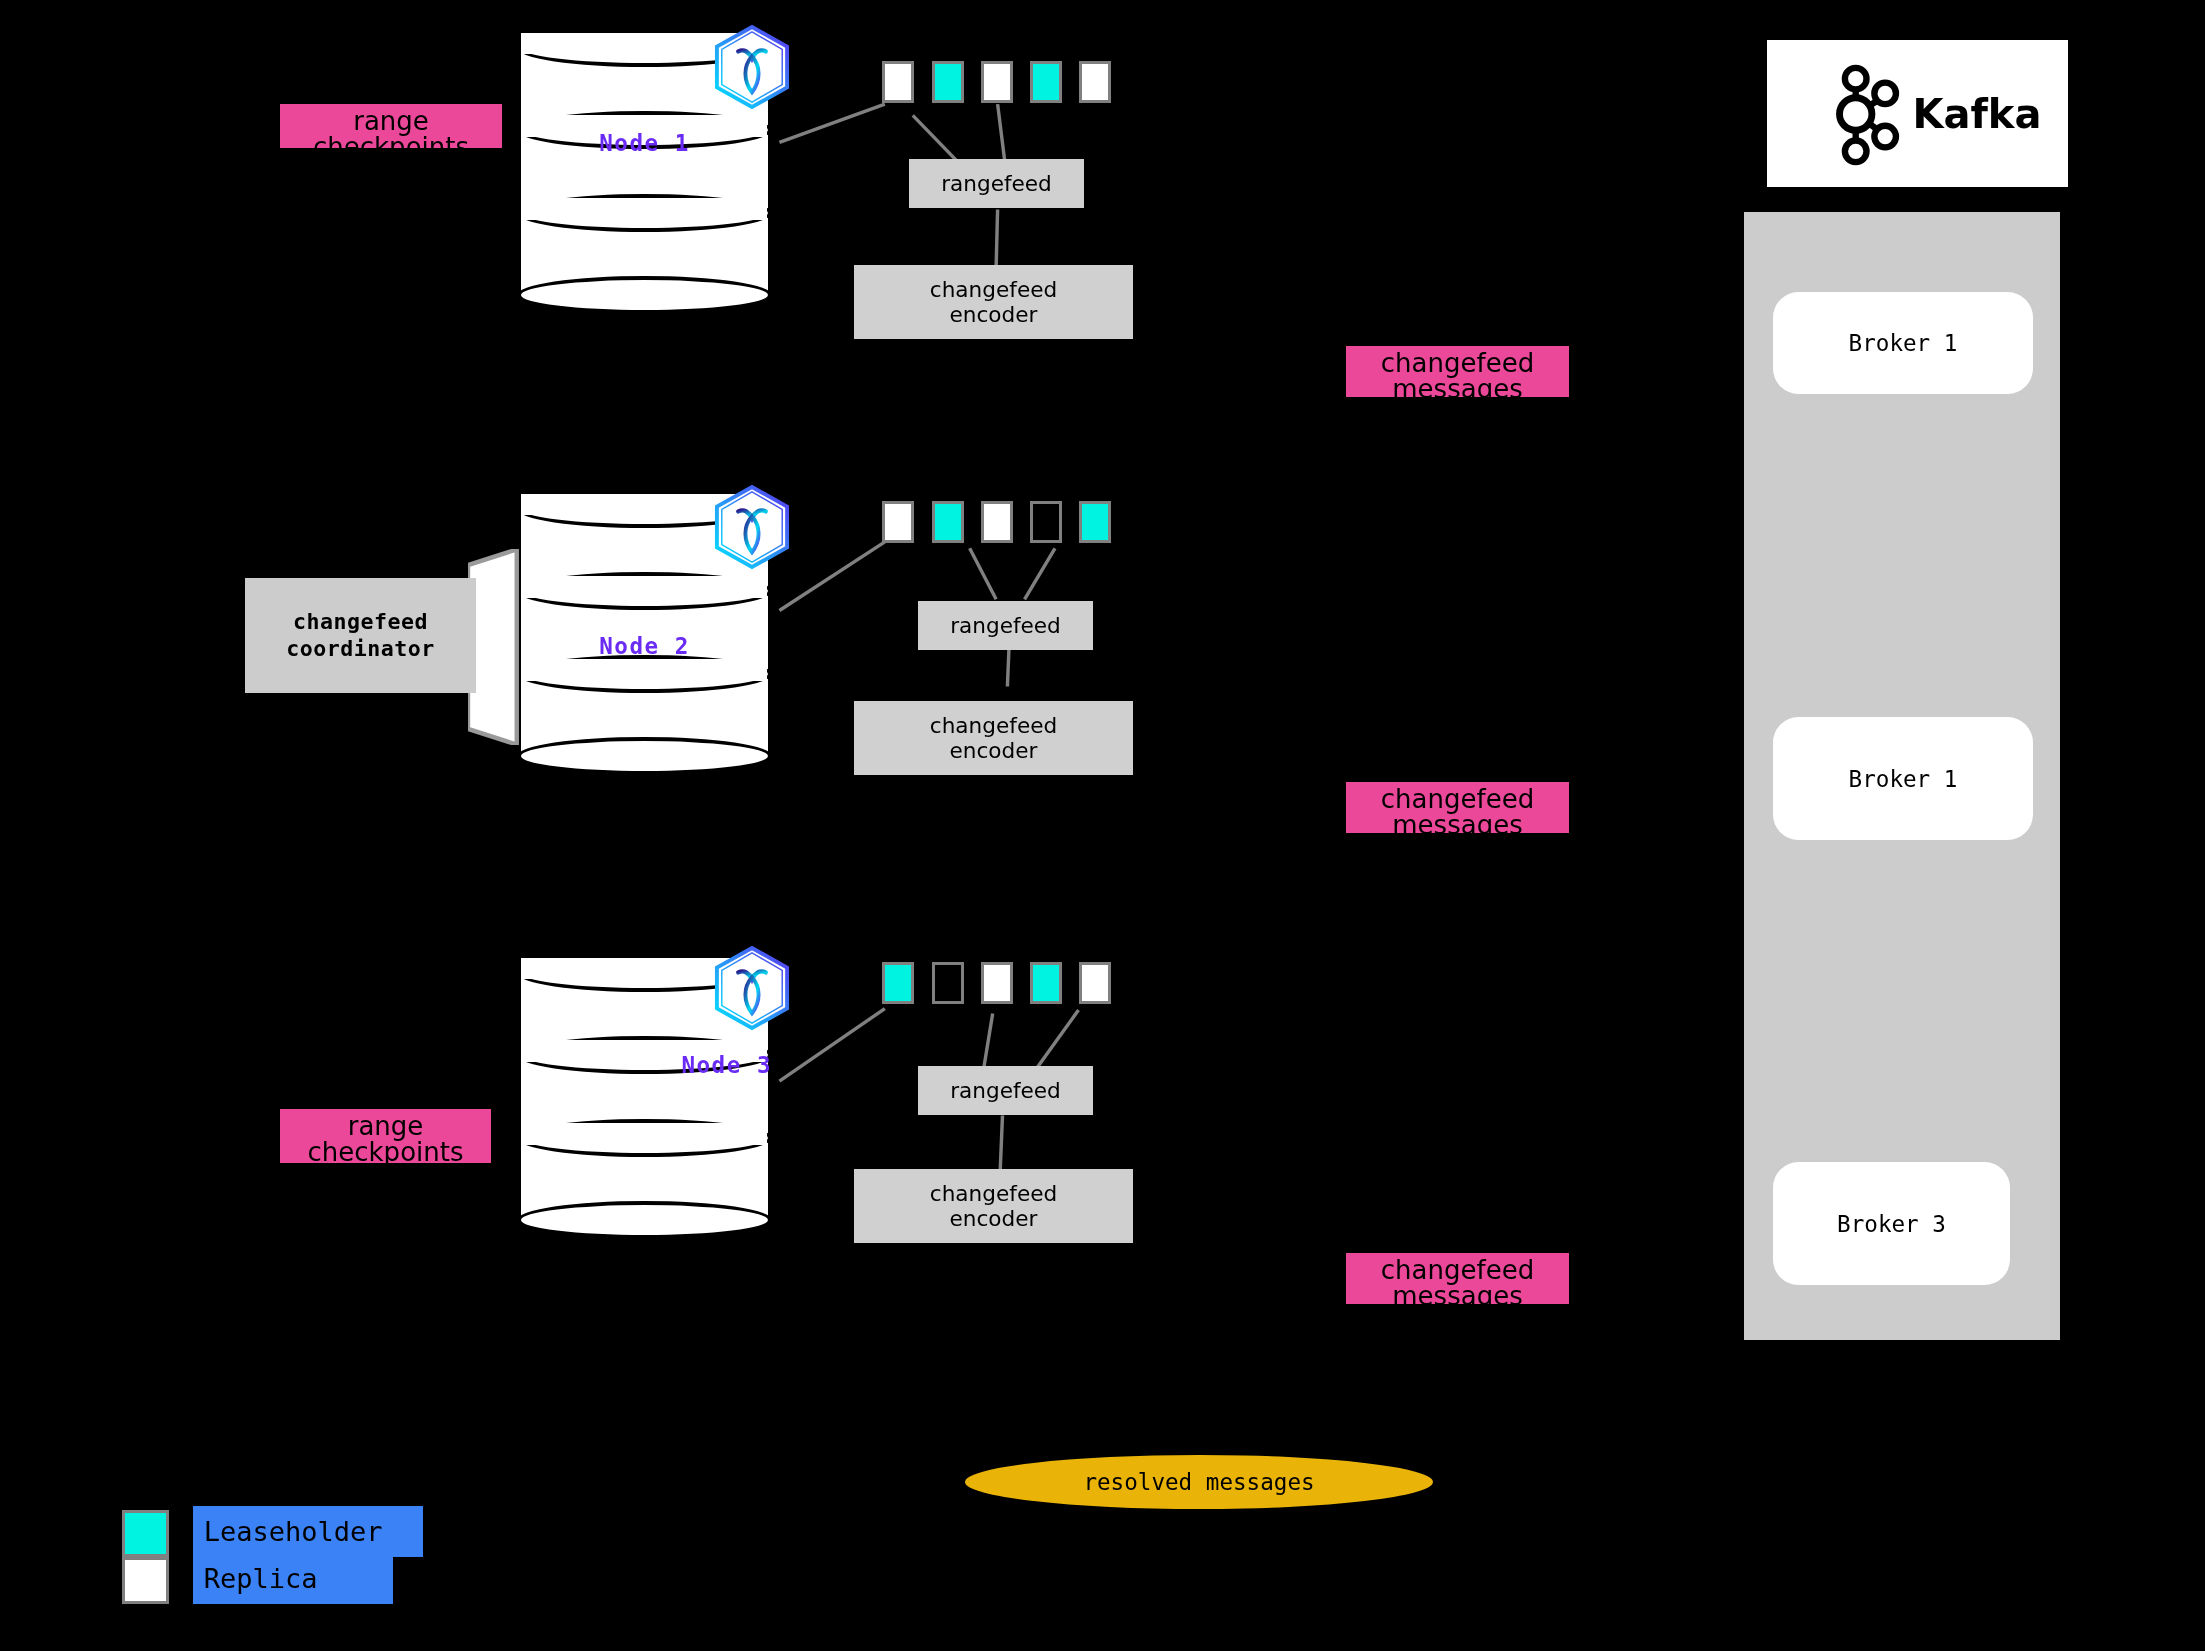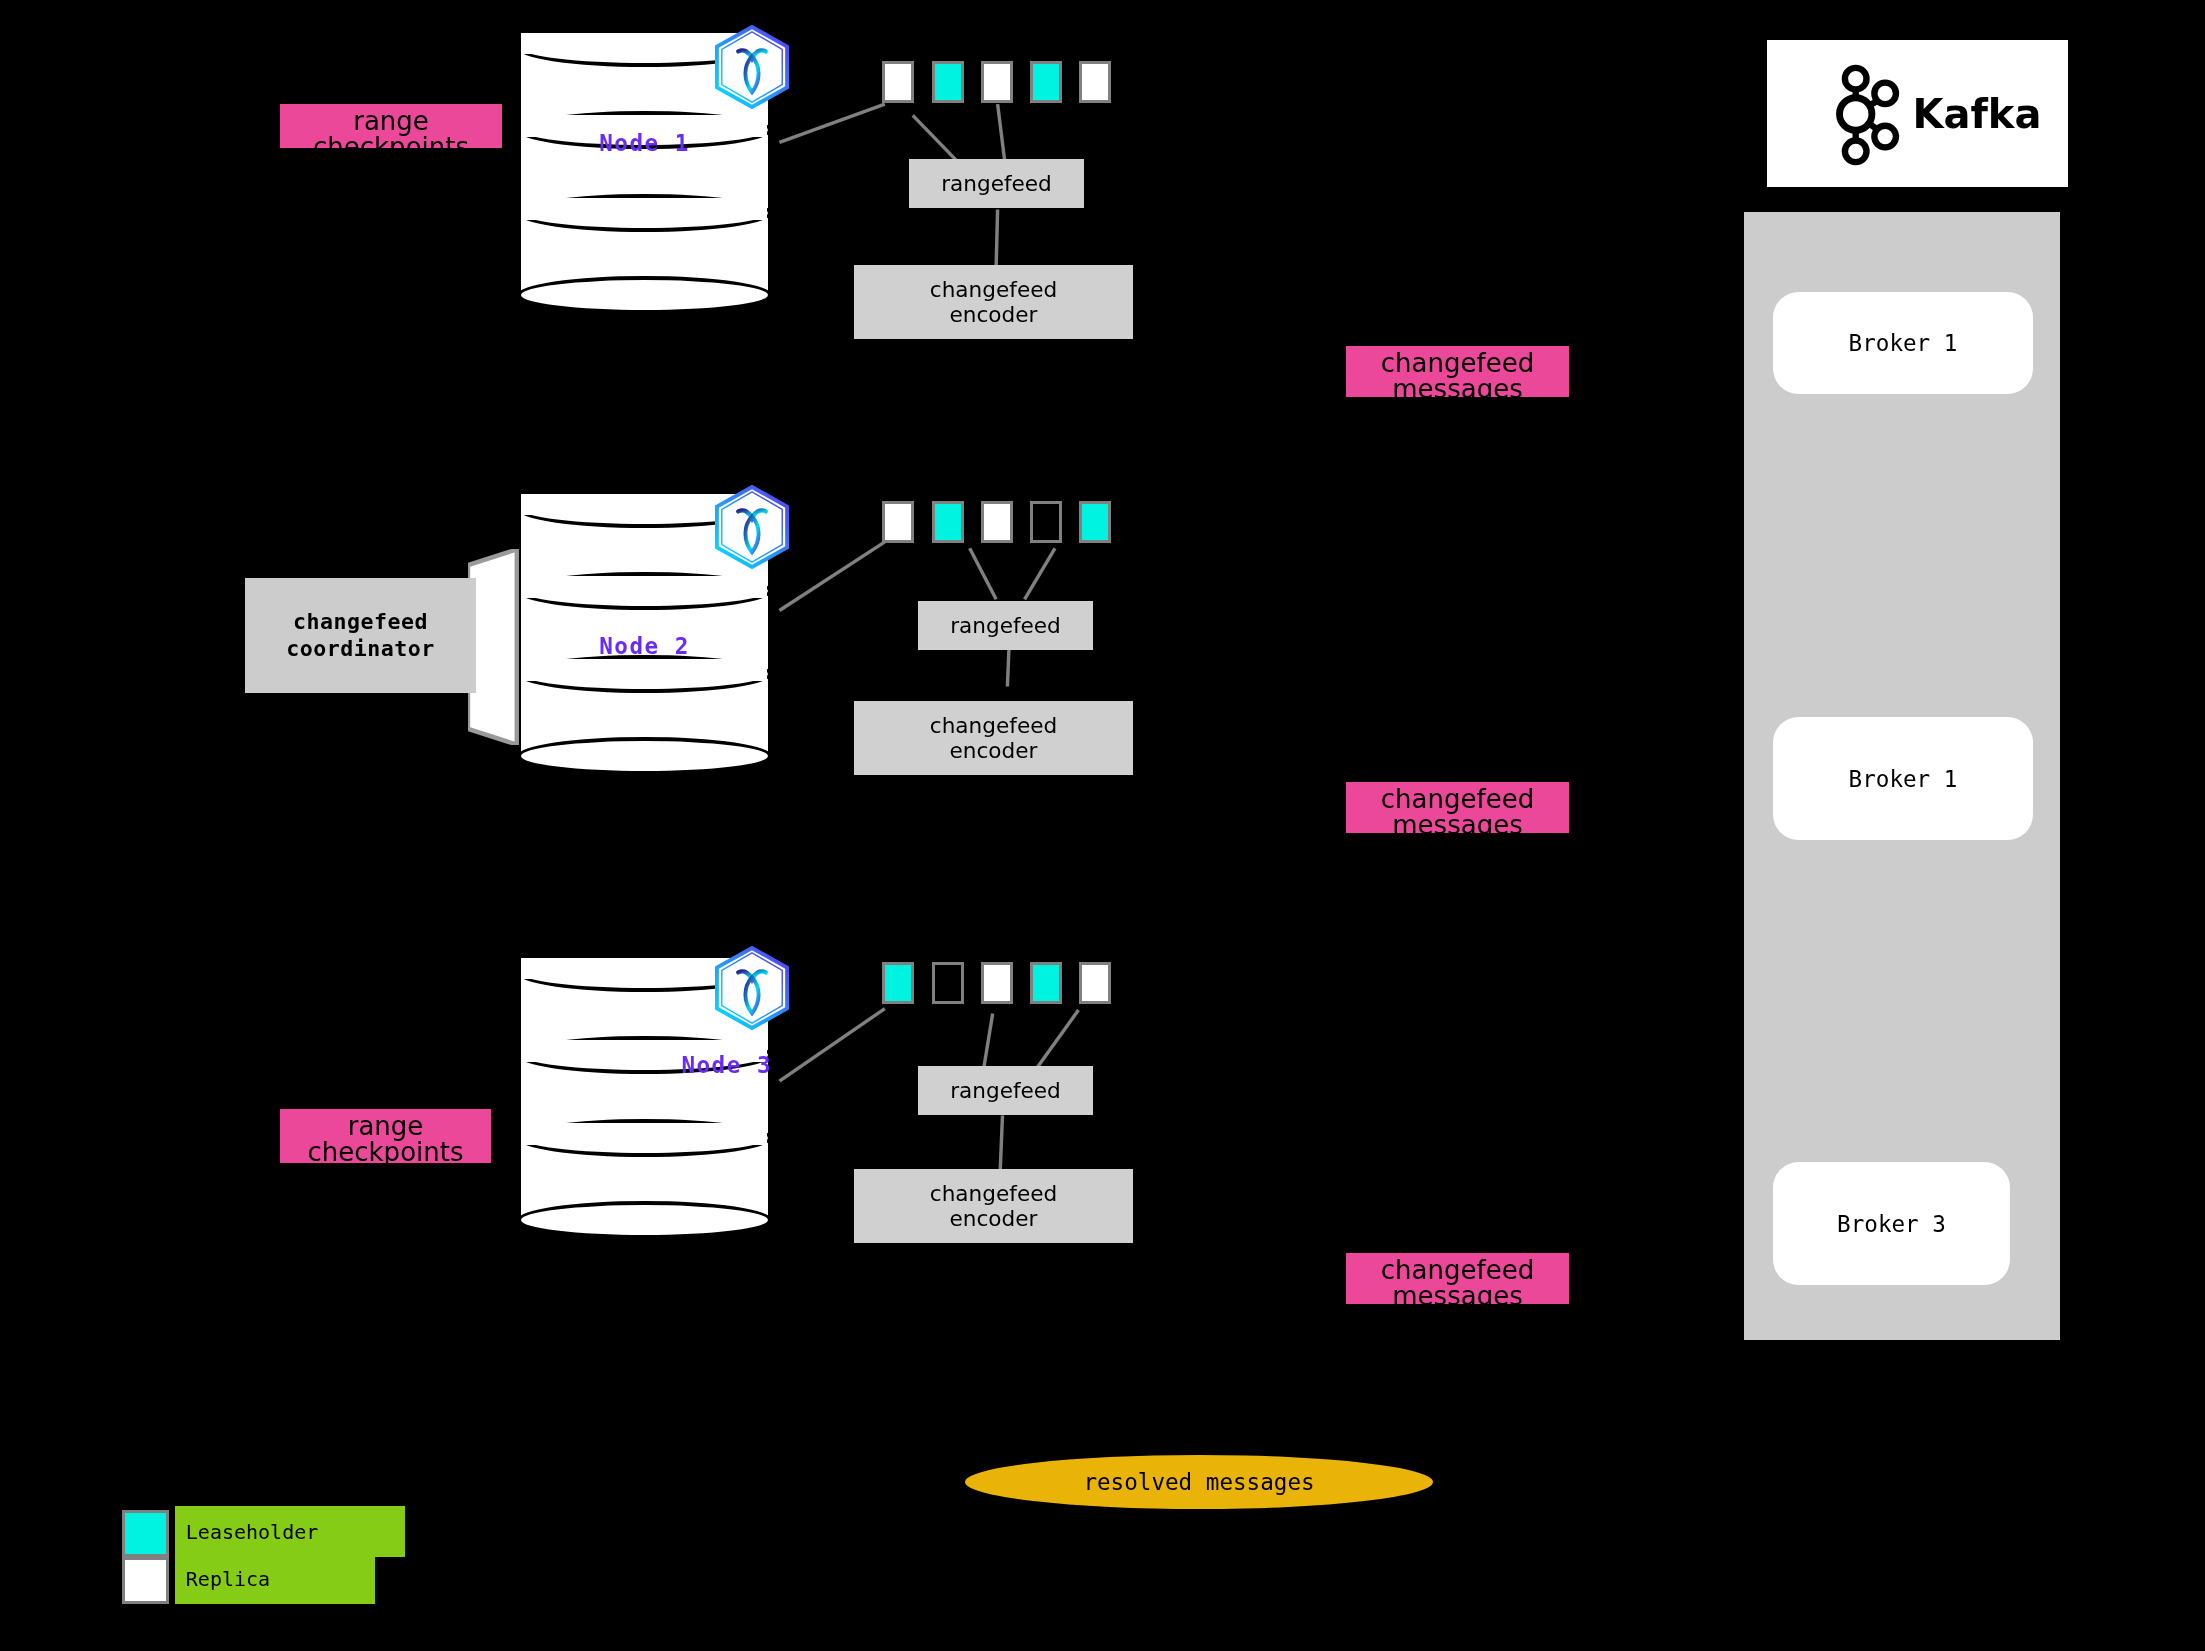--- a/index.html
+++ b/index.html
@@ -66,23 +66,23 @@
           display:flex;align-items:center;justify-content:center;
           font-family:"DejaVu Sans Mono", monospace;font-size:22.6px;color:#000;}
 
   
   .pill{position:absolute;background:#eab308;border-radius:50%/50%;
         display:flex;align-items:center;justify-content:center;
         font-family:"DejaVu Sans Mono", monospace;font-size:22.6px;color:#000;}
 
   
   .legend-sw{position:absolute;width:47px;height:47px;border:3.4px solid #808080;box-sizing:border-box;}
-  .legend-lab{position:absolute;background:#84cc16;color:#000;display:flex;align-items:center;
-              font-family:"DejaVu Sans Mono", monospace;font-size:20px;padding-left:10.8px;
-              box-sizing:border-box;}
+  .legend-lab{position:absolute;background:#3b82f6;color:#000;display:flex;align-items:center;
+              font-family:"DejaVu Sans Mono", monospace;font-size:27px;padding-left:10.8px;
+              box-sizing:border-box;margin-left:18px;}
 
   svg.lines{position:absolute;left:0;top:0;width:2205px;height:1652px;pointer-events:none;}
 </style>
 </head>
 <body>
 
 <div class="stage">
 
   <svg class="lines" viewBox="0 0 4498 3369">
     <g stroke="#808080" stroke-width="7" fill="none">

